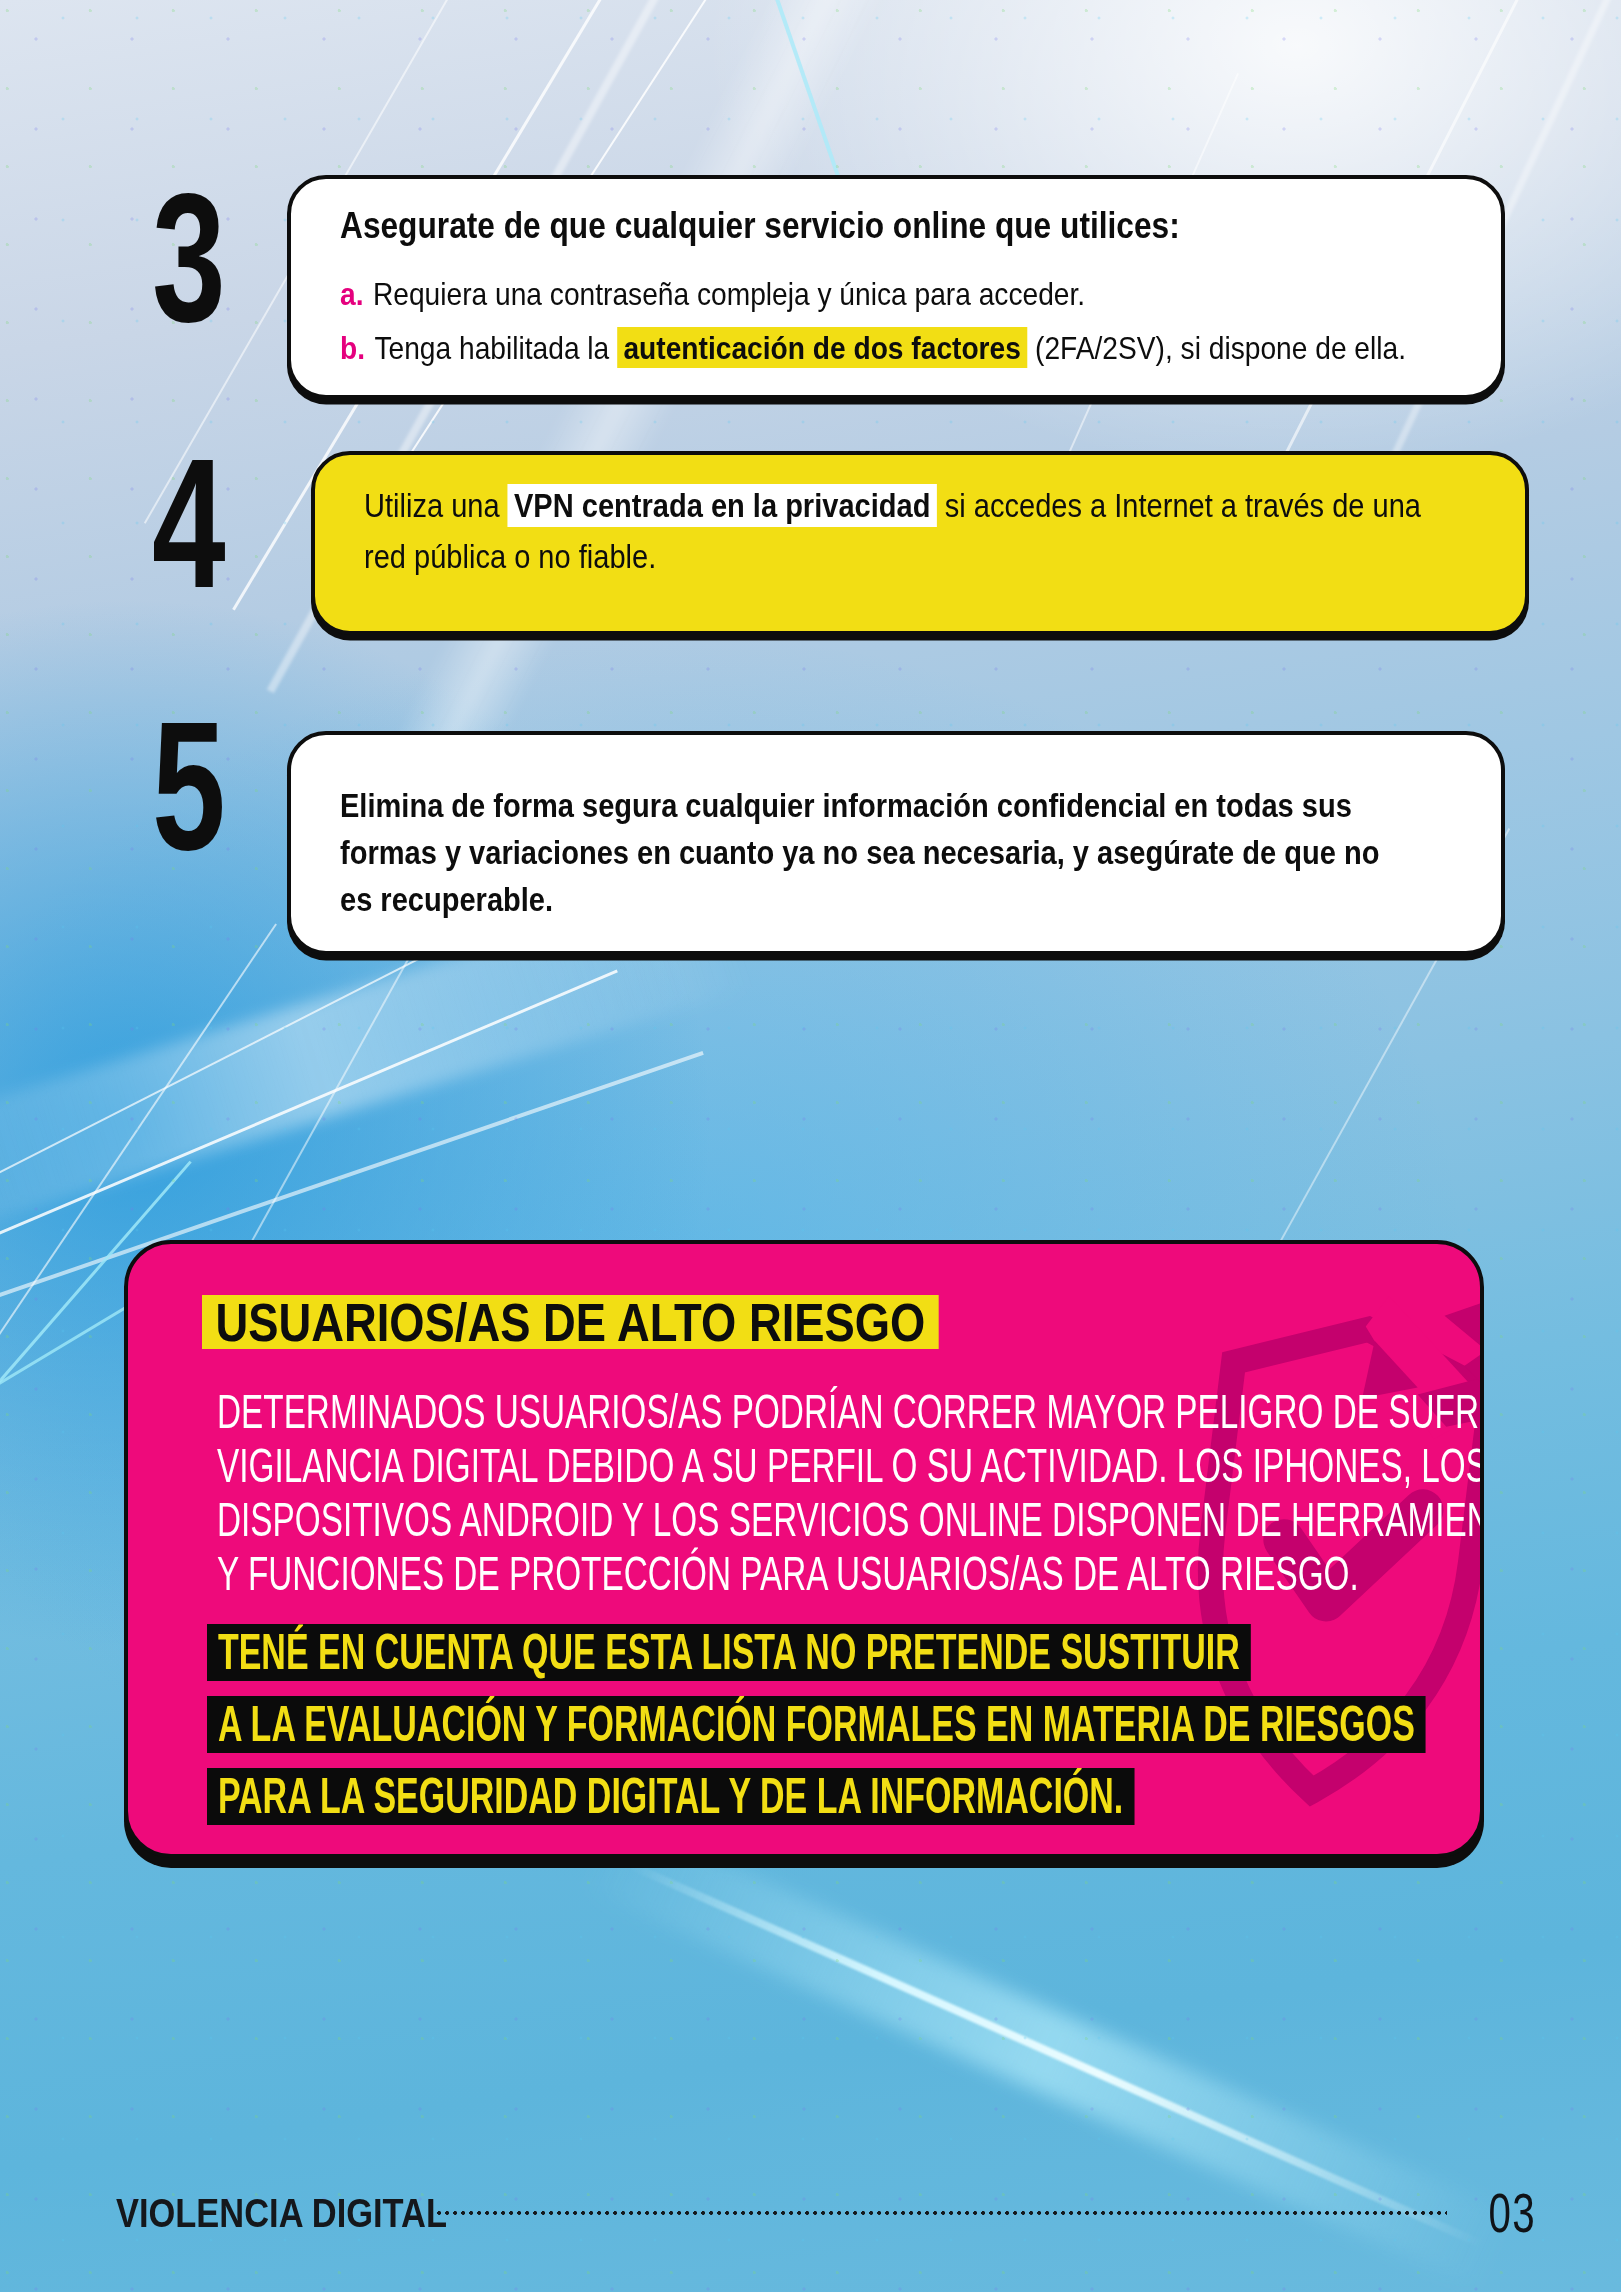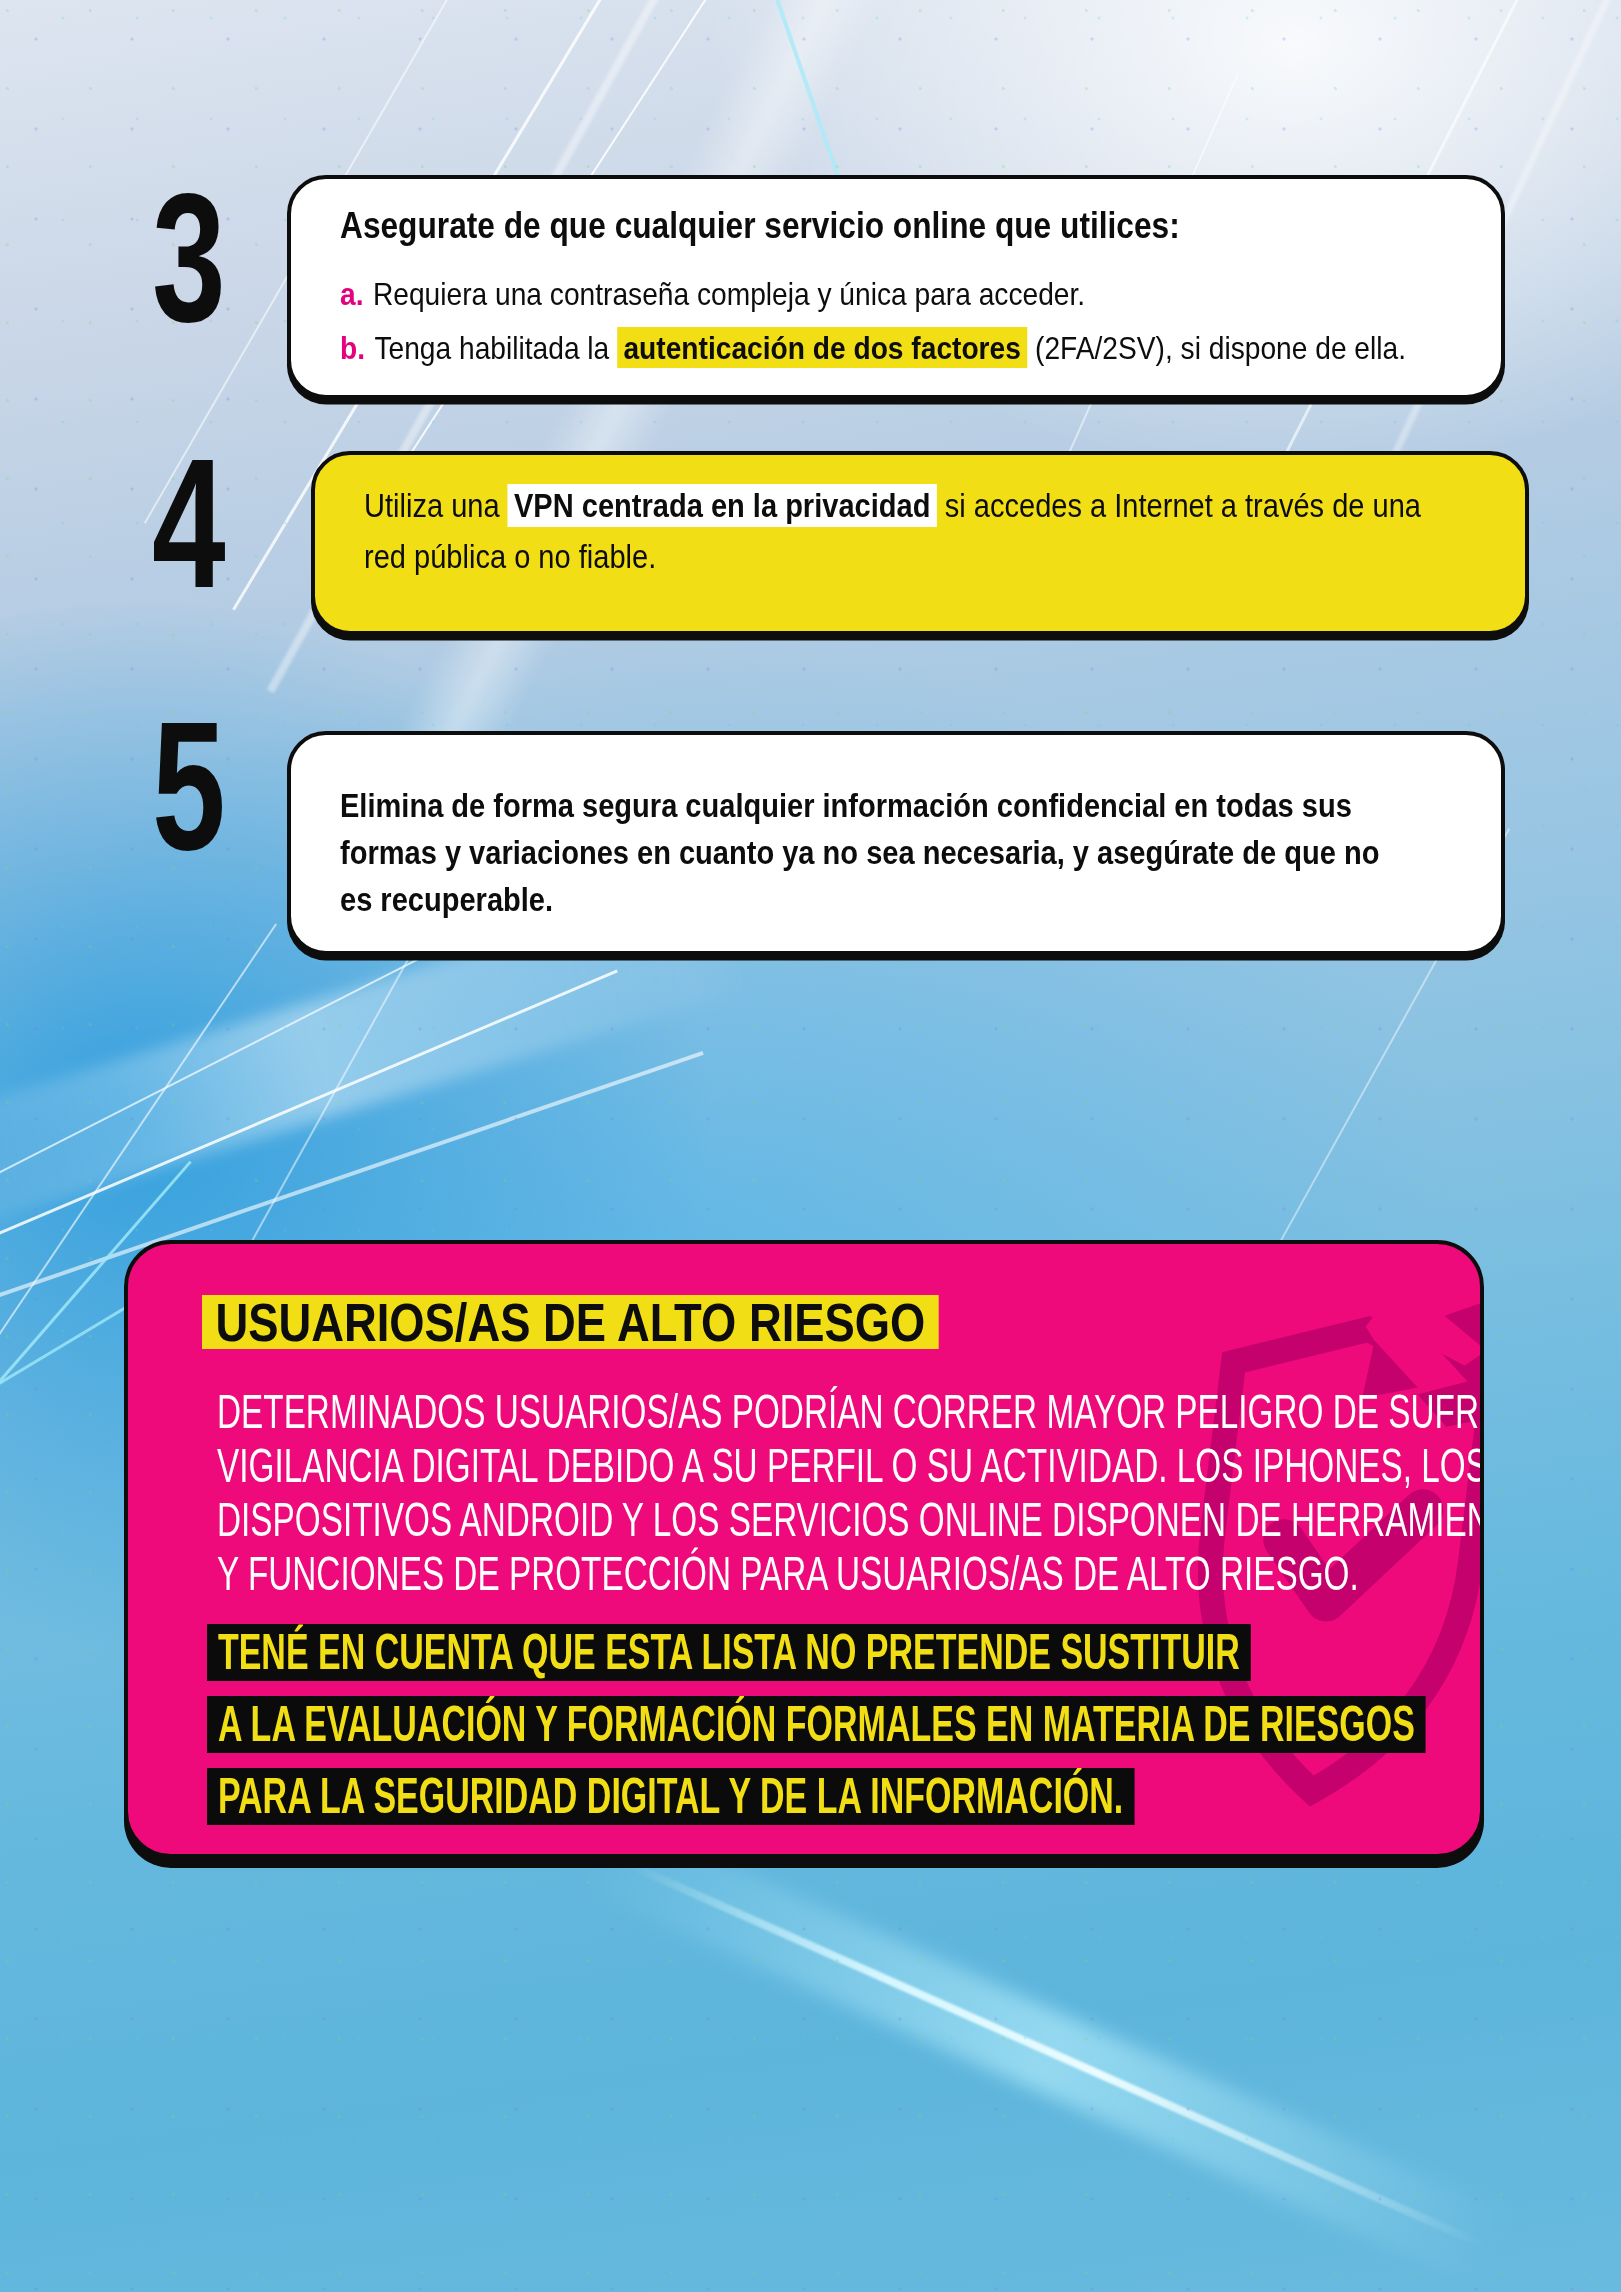--- a/index.html
+++ b/index.html
@@ -184,15 +184,22 @@
       <div class="hr-line">DISPOSITIVOS ANDROID Y LOS SERVICIOS ONLINE DISPONEN DE HERRAMIENTAS</div>
       <div class="hr-line">Y FUNCIONES DE PROTECCIÓN PARA USUARIOS/AS DE ALTO RIESGO.</div>
     </div>
     <div class="hr-warn">
       <div class="warn-bar">TENÉ EN CUENTA QUE ESTA LISTA NO PRETENDE SUSTITUIR</div>
       <div class="warn-bar">A LA EVALUACIÓN Y FORMACIÓN FORMALES EN MATERIA DE RIESGOS</div>
       <div class="warn-bar">PARA LA SEGURIDAD DIGITAL Y DE LA INFORMACIÓN.</div>
     </div>
   </div>
 
+  <div class="footer">
+    <div class="footer-label-wrap">
+      <span class="footer-label">VIOLENCIA DIGITAL</span>
+    </div>
+    <div class="dots"></div>
+    <span class="pagenum">03</span>
+  </div>
 
 </div>
 
 
 </body></html>

